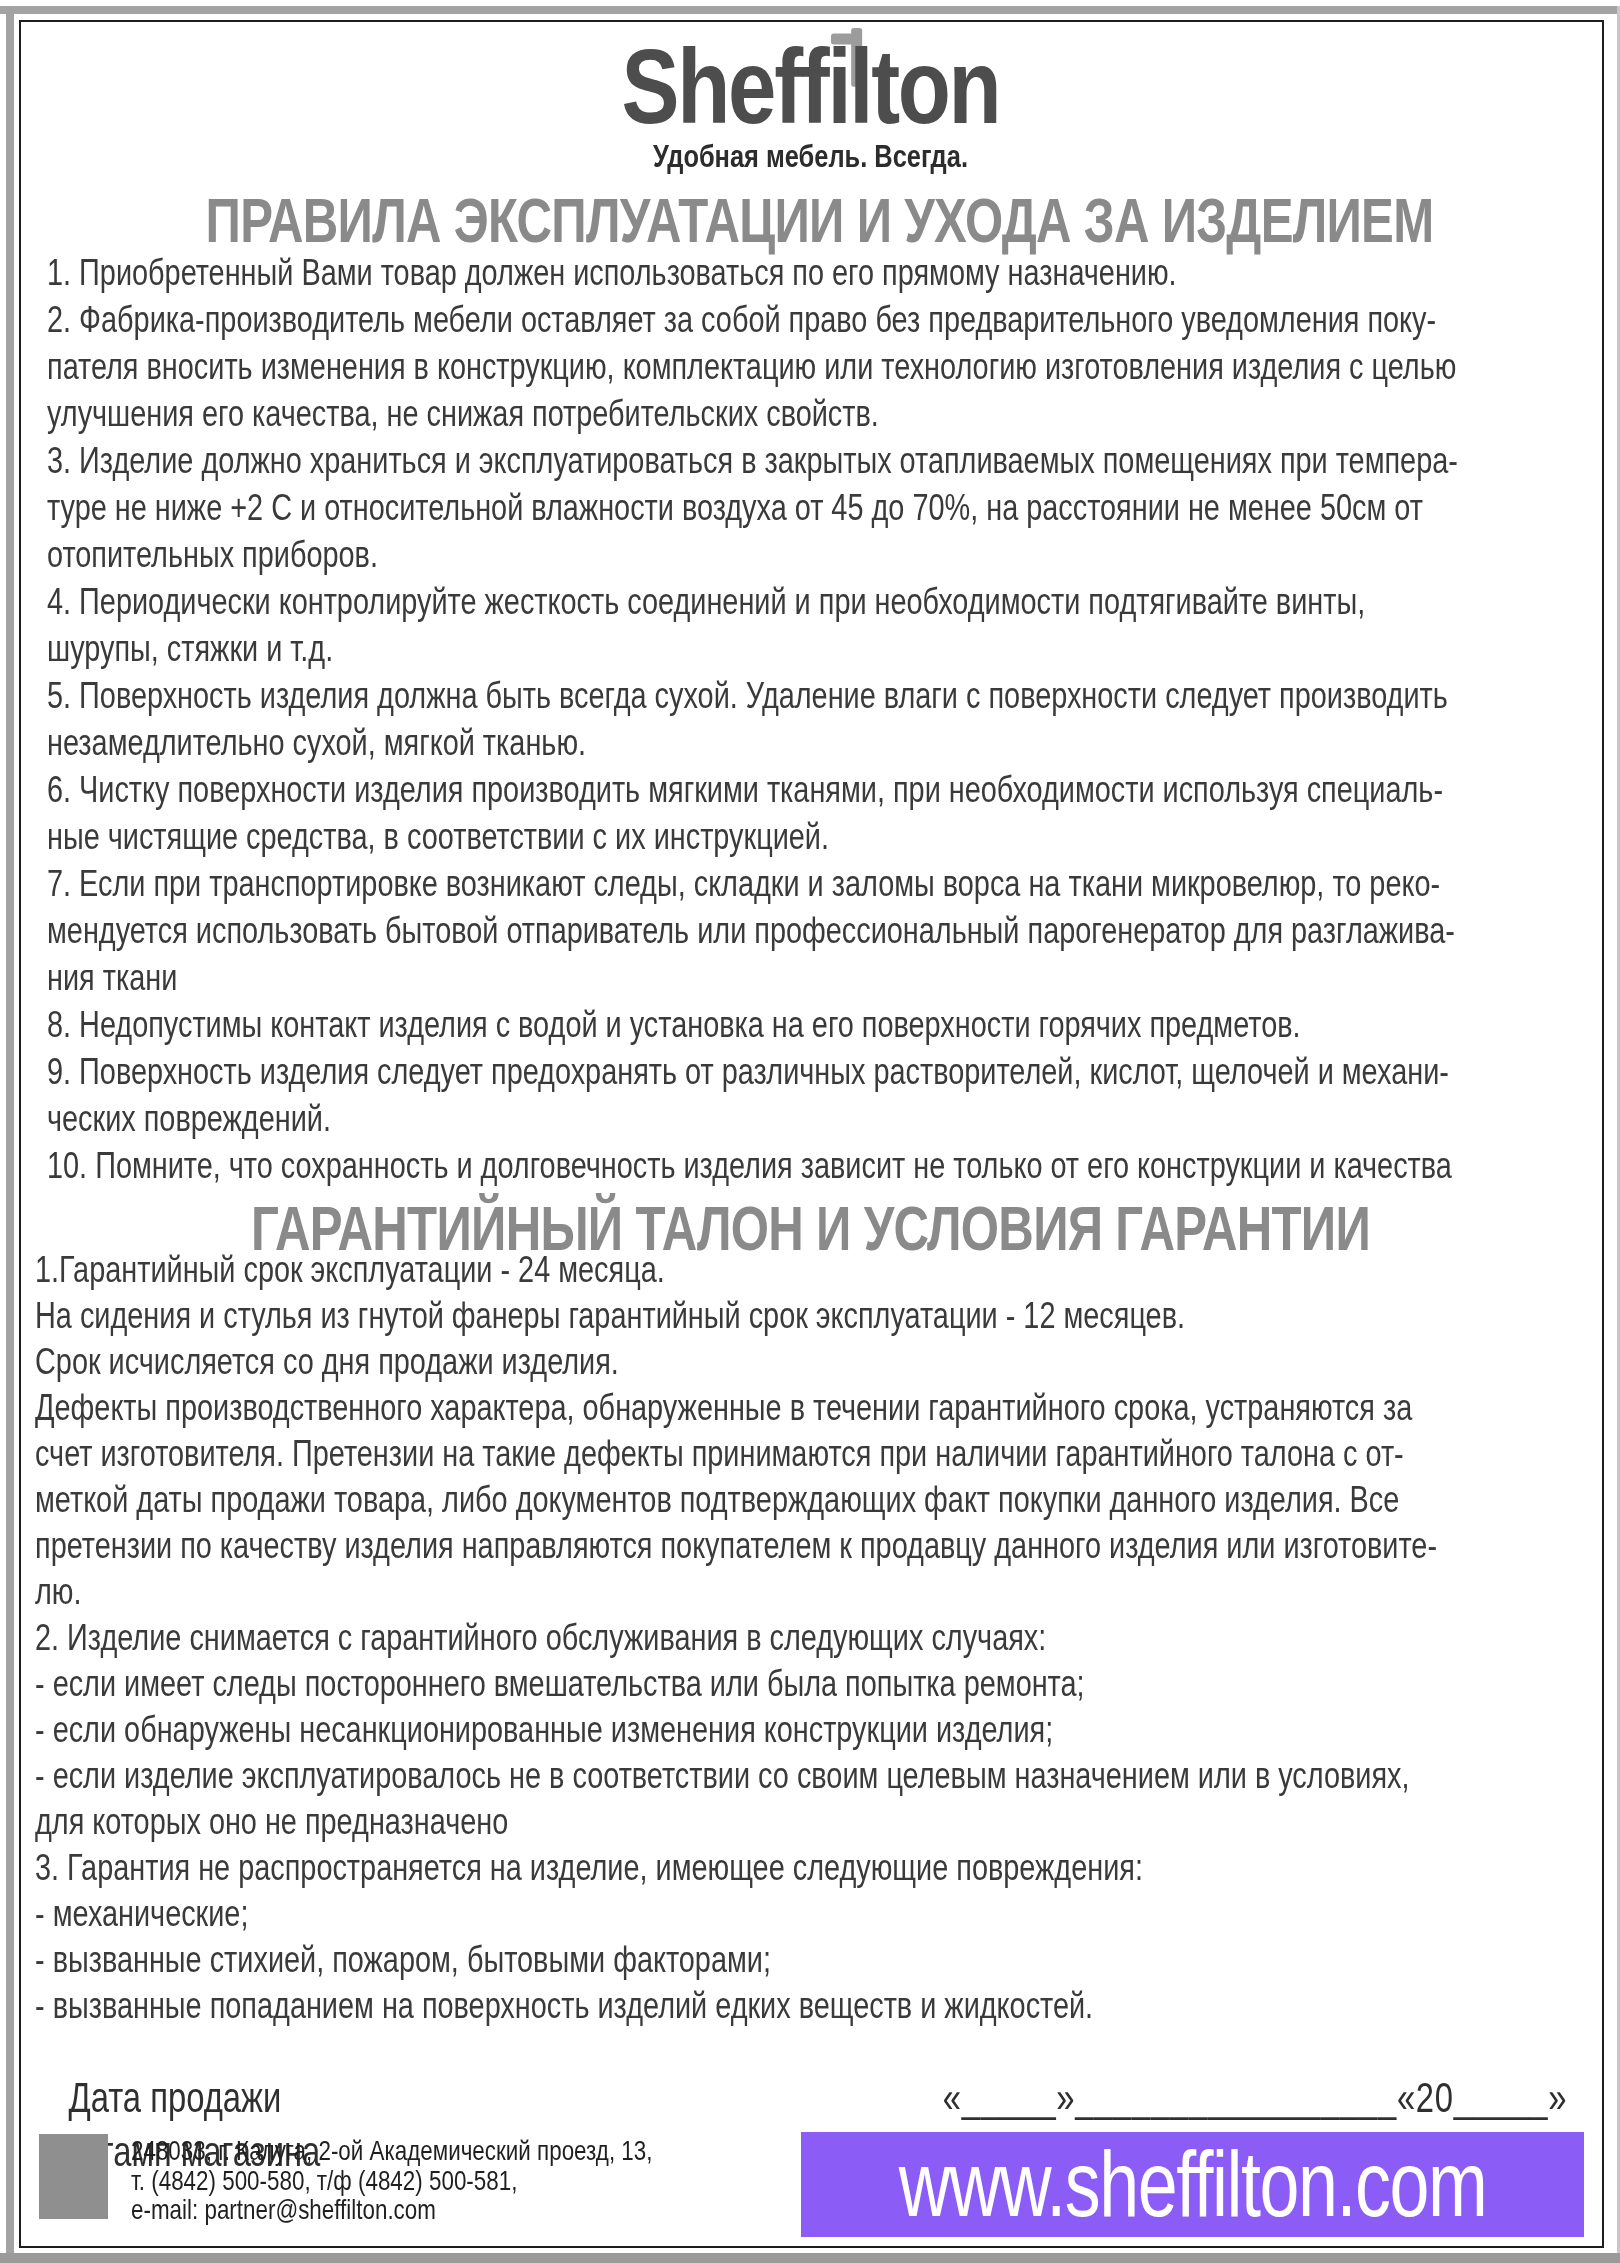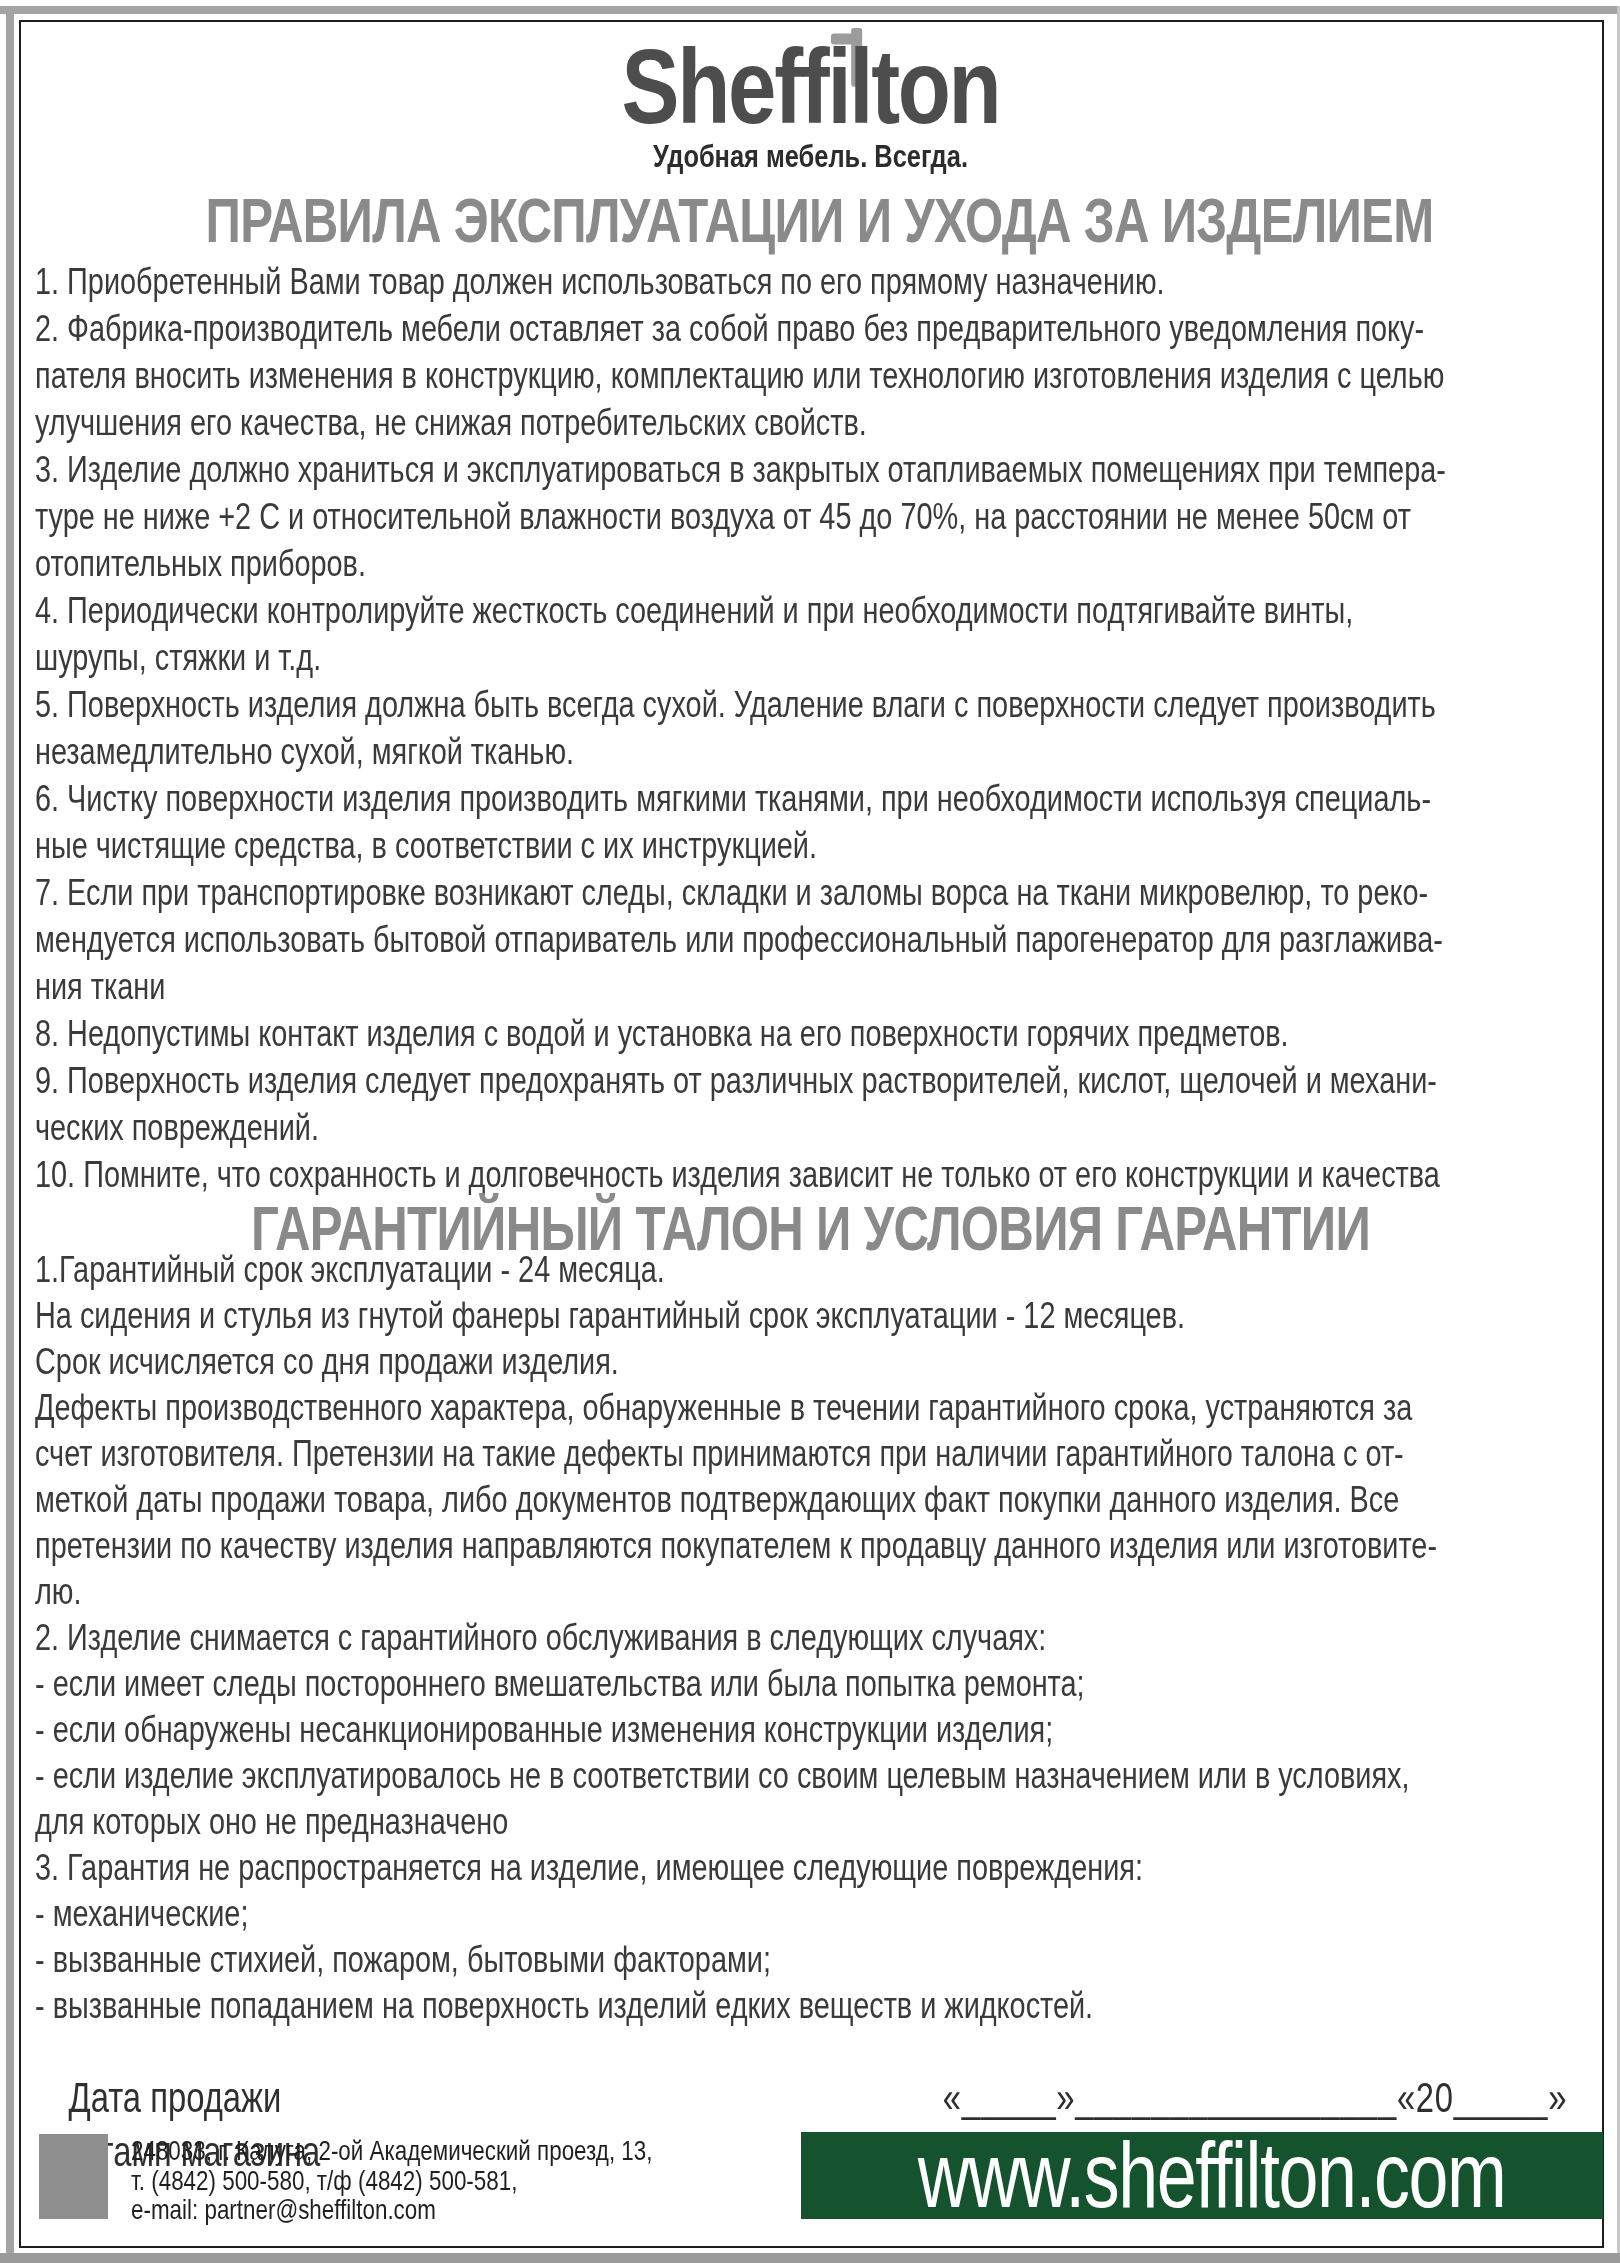--- a/index.html
+++ b/index.html
@@ -37,36 +37,36 @@
   }
 
   .h-title{
     position:absolute;left:0;width:100%;text-align:center;
     font-size:63px;font-weight:bold;color:#8a8a8a;letter-spacing:-0.9px;white-space:nowrap;
   }
   .h-rules{top:162px;}
   .h-warranty{top:1170px;}
 
   .body-block{position:absolute;left:0;width:1551px;font-size:37px;color:#3a3a3a;}
-  .rules-block{top:236px;}
+  .rules-block{top:227px;margin-left:12px;}
   .warranty-block{top:1225px;}
   .body-block p{margin:0;white-space:pre-line;line-height:47px;}
   .warranty-block p{line-height:46px;}
 
   .sale-row{position:absolute;left:0;top:2027px;width:1551px;font-size:42px;color:#2f2f2f;margin-top:25px;}
   .sale-inner{display:flex;align-items:flex-end;padding-left:43px;box-sizing:border-box;}
   .sale-blank{margin-left:auto;margin-right:24px;letter-spacing:0.9px;white-space:nowrap;}
   .stamp-row{position:absolute;left:0;top:2106px;font-size:42px;color:#2f2f2f;}
   .stamp-inner{padding-left:43px;white-space:nowrap;}
 
   .footer-square{position:absolute;left:39px;top:2134px;width:69px;height:85px;background:#8f8f8f;}
   .footer-address{position:absolute;left:131px;top:2136px;font-size:28px;line-height:29.5px;
     color:#1f1f1f;white-space:pre-line;transform:scaleX(0.80);transform-origin:0 0;}
-  .banner{position:absolute;left:801px;top:2132px;width:783px;height:87px;background:#14532d;
-    display:flex;align-items:center;justify-content:center;overflow:hidden;padding-left:19px;}
+  .banner{position:absolute;left:801px;top:2132px;width:783px;height:105px;background:#8b5cf6;
+    display:flex;align-items:center;justify-content:center;overflow:hidden;}
   .banner-text{color:#ffffff;font-size:92px;line-height:87px;letter-spacing:-1.8px;white-space:nowrap;
     transform:scaleX(0.78);}
 </style>
 </head>
 <body>
 
 <div class="frame-top"></div>
 <div class="frame-left"></div>
 <div class="frame-bottom"></div>
 <div class="frame-right"></div>

